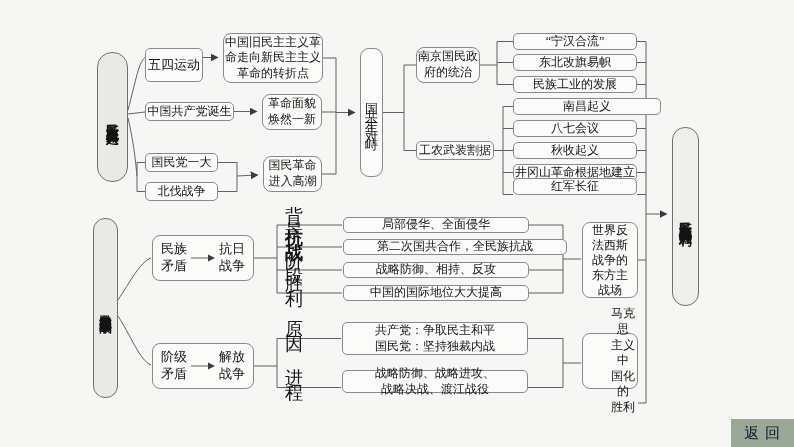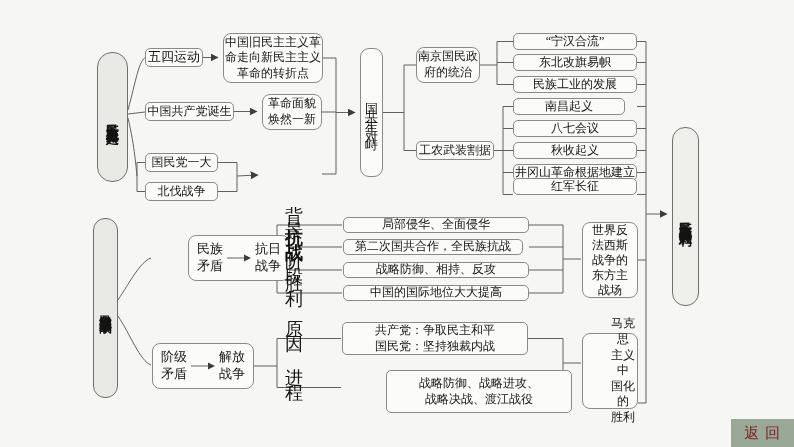--- a/index.html
+++ b/index.html
@@ -29,21 +29,21 @@
   }
   .lbl{
     position:absolute;z-index:1;font-size:18px;line-height:15px;
     width:34px;height:15px;text-align:left;
   }
   .comp{gap:4px;font-size:13px;padding:0 6px;}
   .comp .seg{white-space:pre-line;line-height:1.3;}
   .arrow-inline{flex:0 0 auto;}
   #back-btn{
     position:absolute;right:0;bottom:0;width:63px;height:28px;z-index:2;
-    background:#9aa898;color:#7f1d1d;border:none;cursor:pointer;
+    background:#9aa898;color:#0f172a;border:none;cursor:pointer;
     display:flex;align-items:center;justify-content:center;
     font-family:"Liberation Serif","DejaVu Serif",serif;
     font-size:15px;letter-spacing:1px;
   }
   svg path, svg line{stroke:#616161;stroke-width:1;fill:none;}
 </style>
 </head>
 <body>
 
 <div id="stage">
@@ -130,76 +130,78 @@
       <path d="M528,387.5 L563,387.5"></path>
     <path d="M563,338.5 L563,387.5"></path>
       <path d="M563,363 L581,363"></path>
     <path d="M638,403 L646,403"></path>
   </svg>
 
   <div class="vbx" style="left:97px;top:52px;width:31px;height:130px;border-radius:15px;">
     <span class="vtx">新民主主义革命兴起</span>
   </div>
 
-  <div class="bx" style="left:145px;top:48px;width:58px;height:19px;font-size:13px;">五四运动</div>
+  <div class="bx" style="left:145px;top:48px;width:58px;height:34px;font-size:13px;">五四运动</div>
 
   <div class="bx r8" style="left:223px;top:33px;width:100px;height:50px;">中国旧民主主义革
 命走向新民主主义
 革命的转折点</div>
 
   <div class="bx" style="left:145px;top:102px;width:89px;height:19px;">中国共产党诞生</div>
 
   <div class="bx r8" style="left:262px;top:94px;width:60px;height:36px;">革命面貌
 焕然一新</div>
 
   <div class="bx" style="left:145px;top:153px;width:73px;height:19px;">国民党一大</div>
 
   <div class="bx" style="left:145px;top:182px;width:73px;height:19px;">北伐战争</div>
 
+  <div class="bx r8" style="left:263px;top:156px;width:59px;height:36px;">国民革命
+进入高潮</div>
 
   <div class="bx" style="left:360px;top:48px;width:23px;height:129px;border-radius:9px;">
     <span class="vtx" style="font-weight:400;letter-spacing:7px;">国共十年对峙</span>
   </div>
 
   <div class="bx r8" style="left:416px;top:47px;width:64px;height:36px;">南京国民政
 府的统治</div>
 
   <div class="bx" style="left:416px;top:141px;width:78px;height:19px;">工农武装割据</div>
 
   <div class="bx" style="left:513px;top:33px;width:124px;height:17px;">“宁汉合流”</div>
   <div class="bx" style="left:513px;top:54px;width:124px;height:17px;">东北改旗易帜</div>
   <div class="bx" style="left:513px;top:76px;width:124px;height:17px;">民族工业的发展</div>
-  <div class="bx" style="left:513px;top:98px;width:112px;height:17px;">南昌起义</div>
+  <div class="bx" style="left:513px;top:98px;width:148px;height:17px;">南昌起义</div>
   <div class="bx" style="left:513px;top:120px;width:124px;height:17px;">八七会议</div>
   <div class="bx" style="left:513px;top:142px;width:124px;height:17px;">秋收起义</div>
   <div class="bx" style="left:513px;top:164px;width:124px;height:17px;">井冈山革命根据地建立</div>
   <div class="bx" style="left:513px;top:178px;width:124px;height:17px;">红军长征</div>
 
   <div class="vbx" style="left:93px;top:218px;width:25px;height:180px;border-radius:12px;">
     <span class="vtx" style="font-size:12px;letter-spacing:0.5px;">中华民族的抗日战争和解放战争</span>
   </div>
 
-  <div class="bx r8 comp" style="left:152px;top:235px;width:102px;height:46px;margin-left:36px;">
+  <div class="bx r8 comp" style="left:152px;top:235px;width:102px;height:46px;">
     <span class="seg">民族
 矛盾</span>
     <svg class="arrow-inline" width="24" height="10" viewBox="0 0 24 10">
       <line x1="0" y1="5" x2="17" y2="5"></line>
         <path d="M17,1.5 L24,5 L17,8.5 Z" style="fill:#3c3c3c;stroke:none;"></path>
     </svg>
     <span class="seg">抗日
 战争</span>
   </div>
 
   <div class="lbl" style="left:285px;top:209px;">背景</div>
   <div class="lbl" style="left:285px;top:231px;font-weight:bold;">抗战</div>
   <div class="lbl" style="left:285px;top:254px;">阶段</div>
   <div class="lbl" style="left:285px;top:277px;">胜利</div>
 
   <div class="bx" style="left:343px;top:217px;width:186px;height:16px;">局部侵华、全面侵华</div>
-  <div class="bx" style="left:343px;top:239px;width:180px;height:16px;">第二次国共合作，全民族抗战</div>
+  <div class="bx" style="left:343px;top:239px;width:224px;height:16px;">第二次国共合作，全民族抗战</div>
   <div class="bx" style="left:343px;top:262px;width:186px;height:16px;">战略防御、相持、反攻</div>
   <div class="bx" style="left:343px;top:285px;width:186px;height:16px;">中国的国际地位大大提高</div>
 
   <div class="bx r8" style="left:582px;top:222px;width:56px;height:76px;line-height:1.25;">世界反
 法西斯
 战争的
 东方主
 战场</div>
 
   <div class="bx r8 comp" style="left:152px;top:343px;width:102px;height:46px;">
@@ -211,24 +213,24 @@
     </svg>
     <span class="seg">解放
 战争</span>
   </div>
 
   <div class="lbl" style="left:285px;top:322px;">原因</div>
   <div class="lbl" style="left:285px;top:371px;">进程</div>
 
   <div class="bx" style="left:342px;top:322px;width:186px;height:33px;">共产党：争取民主和平
 国民党：坚持独裁内战</div>
-  <div class="bx" style="left:342px;top:370px;width:186px;height:43px;margin-left:44px;">战略防御、战略进攻、
+  <div class="bx" style="left:342px;top:370px;width:186px;height:23px;">战略防御、战略进攻、
 战略决战、渡江战役</div>
 
-  <div class="bx r8" style="left:582px;top:333px;width:56px;height:76px;padding-left:26px;">马克思
+  <div class="bx r8" style="left:582px;top:333px;width:56px;height:56px;padding-left:26px;">马克思
 主义中
 国化的
 胜利</div>
 
   <div class="vbx" style="left:672px;top:127px;width:27px;height:179px;border-radius:13px;background:#efefec;">
     <span class="vtx">新民主主义革命的伟大胜利</span>
   </div>
 
   <button id="back-btn">返 回</button>
 

